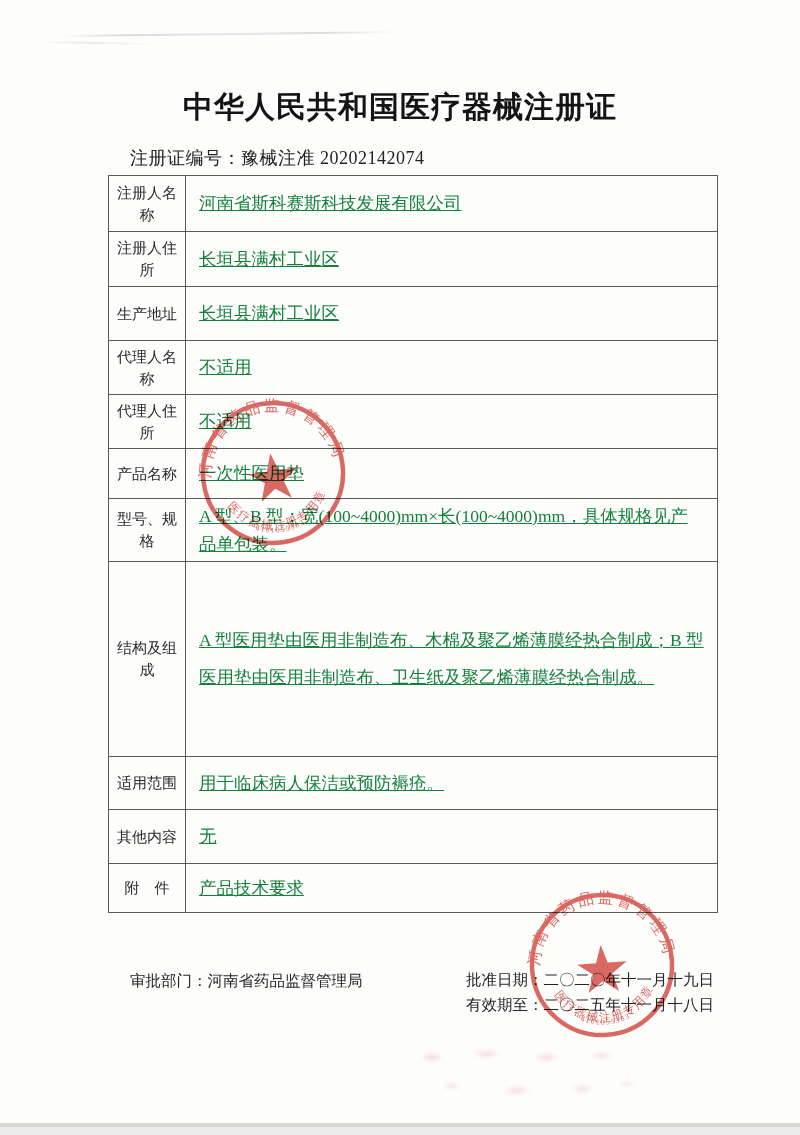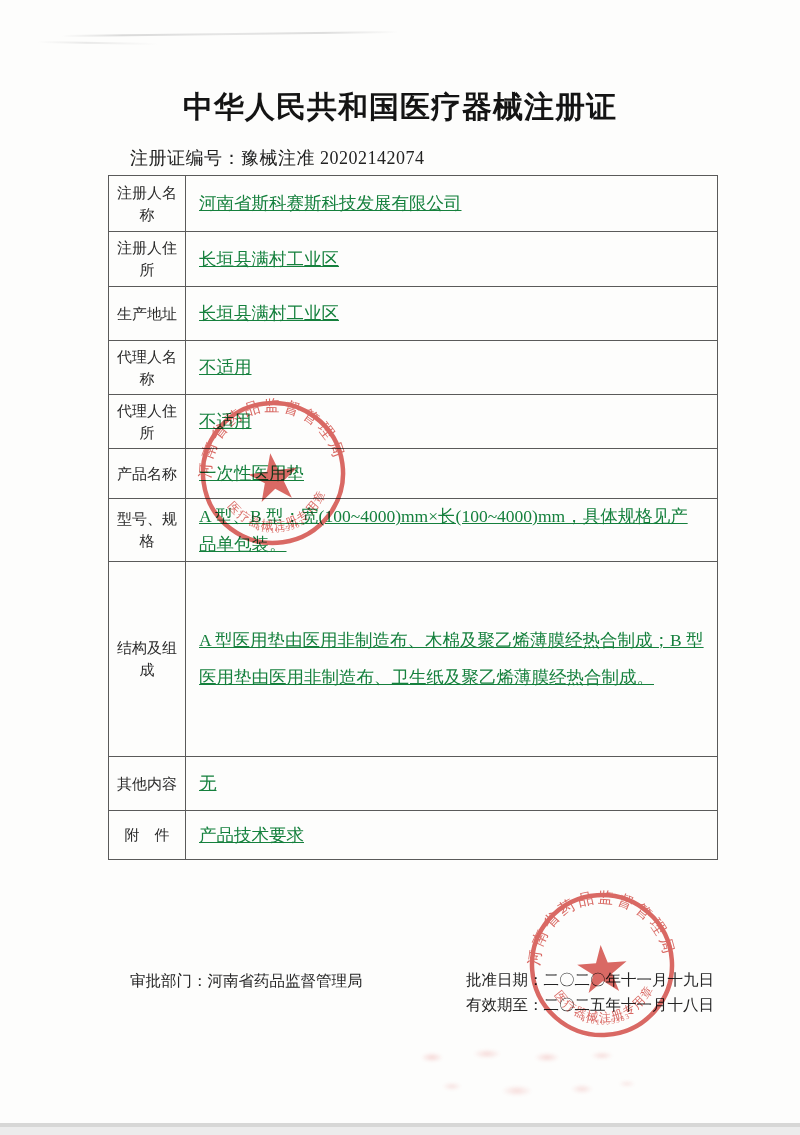--- a/index.html
+++ b/index.html
@@ -112,20 +112,24 @@
       <div class="cell-value">一次性医用垫</div>
     </div>
     <div class="row r7">
       <div class="cell-label">型号、规格</div>
       <div class="cell-value">A 型、B 型：宽(100~4000)mm×长(100~4000)mm，具体规格见产品单包装。</div>
     </div>
     <div class="row r8">
       <div class="cell-label">结构及组成</div>
       <div class="cell-value">A 型医用垫由医用非制造布、木棉及聚乙烯薄膜经热合制成；B 型医用垫由医用非制造布、卫生纸及聚乙烯薄膜经热合制成。</div>
     </div>
+    <div class="row r9">
+      <div class="cell-label">适用范围</div>
+      <div class="cell-value">用于临床病人保洁或预防褥疮。</div>
+    </div>
     <div class="row r11">
       <div class="cell-label">其他内容</div>
       <div class="cell-value">无</div>
     </div>
     <div class="row r10">
       <div class="cell-label">附　件</div>
       <div class="cell-value">产品技术要求</div>
     </div>
   </div>
 

